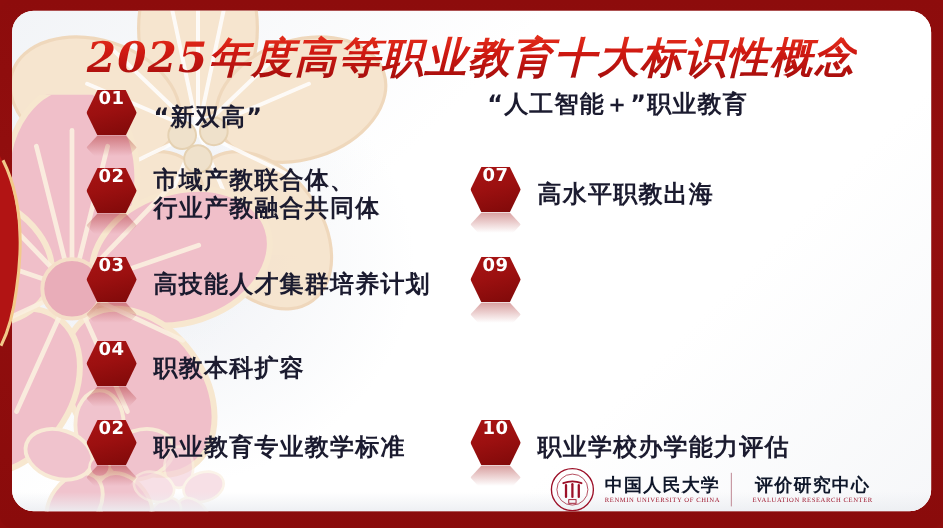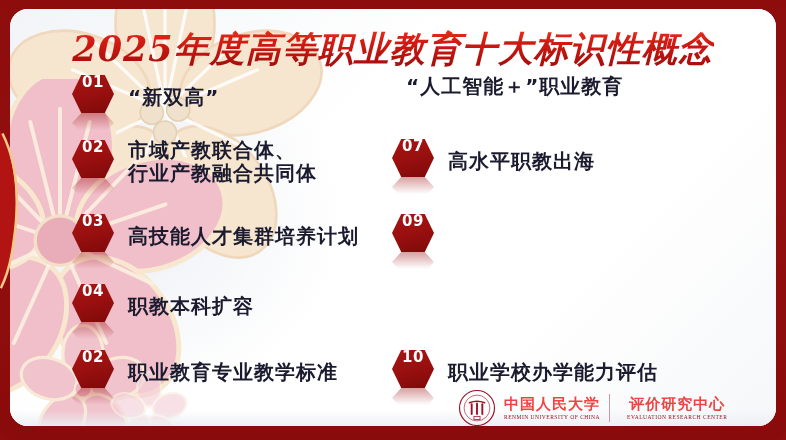--- a/index.html
+++ b/index.html
@@ -158,21 +158,21 @@
     flex: 0 0 38px;
   }
   .logo-cn-block {
     margin-left: 8px;
     text-align: center;
   }
   .logo-cn {
     font-family: "DejaVu Serif", "Liberation Serif", serif;
     font-weight: bold;
     font-size: 15px;
-    color: #ef4444;
+    color: #0f172a;
     letter-spacing: 1px;
     line-height: 18px;
     white-space: nowrap;
   }
   .logo-en {
     font-family: "Liberation Serif", "DejaVu Serif", serif;
     font-size: 5.5px;
     color: #9c1028;
     letter-spacing: 0.5px;
     line-height: 9px;

